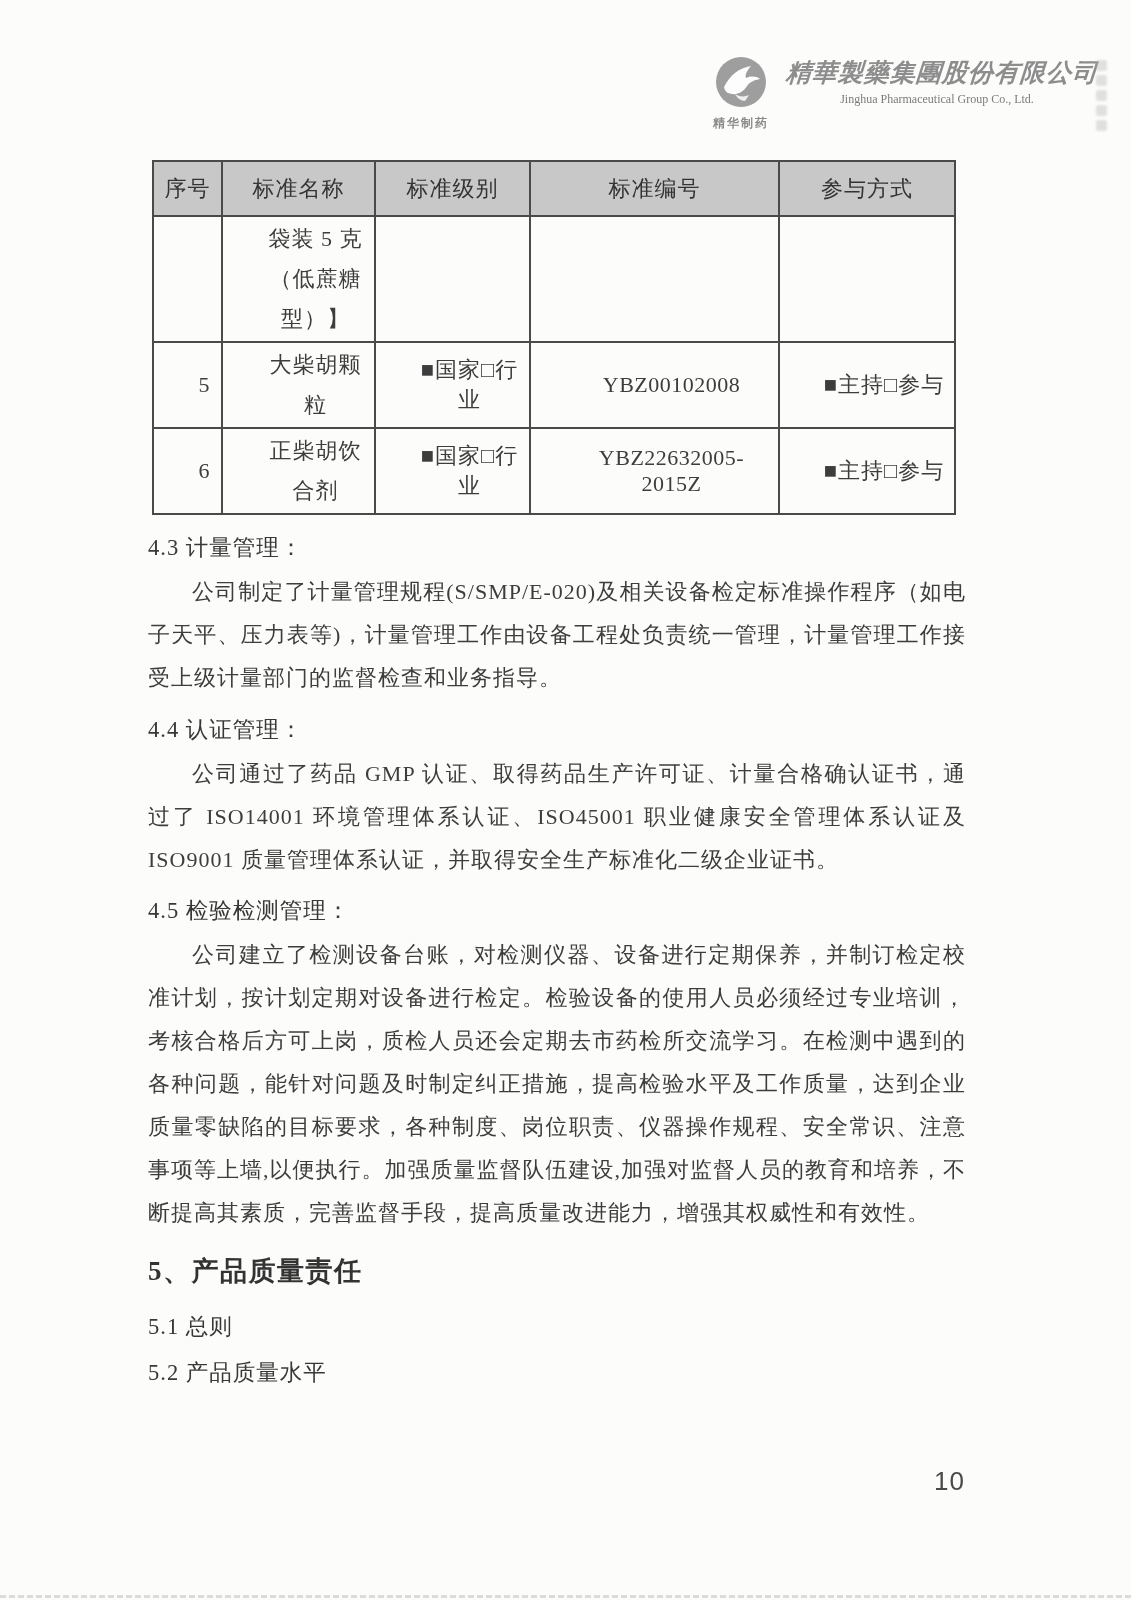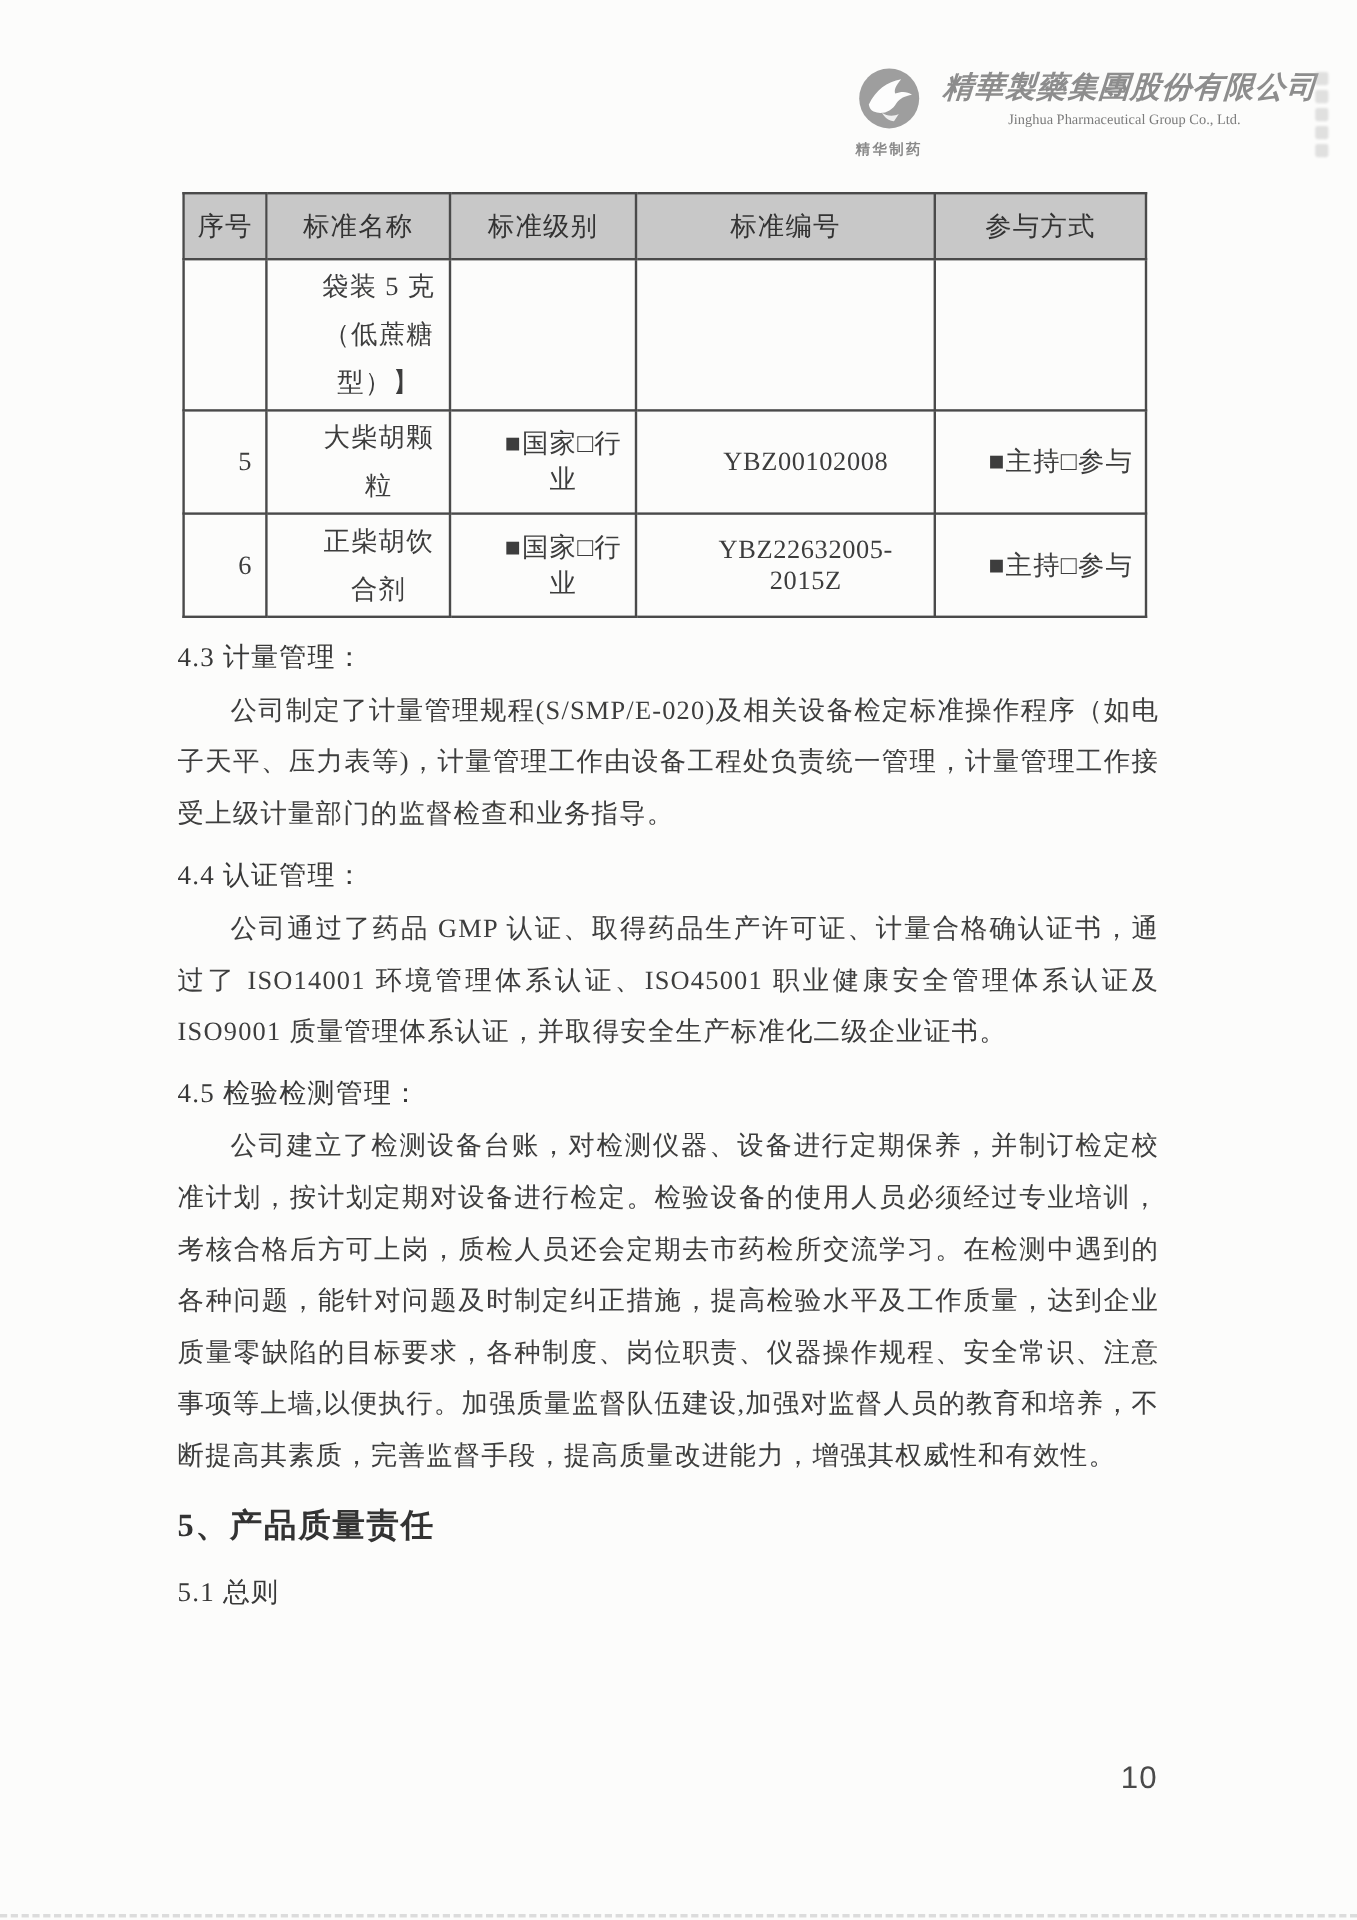--- a/index.html
+++ b/index.html
@@ -149,19 +149,20 @@
     <div class="h-sub mt44">4.4 认证管理：</div>
     <p class="body">公司通过了药品 GMP 认证、取得药品生产许可证、计量合格确认证书，通过了 ISO14001 环境管理体系认证、ISO45001 职业健康安全管理体系认证及 ISO9001 质量管理体系认证，并取得安全生产标准化二级企业证书。</p>
 
     <div class="h-sub mt45">4.5 检验检测管理：</div>
     <p class="body">公司建立了检测设备台账，对检测仪器、设备进行定期保养，并制订检定校准计划，按计划定期对设备进行检定。检验设备的使用人员必须经过专业培训，考核合格后方可上岗，质检人员还会定期去市药检所交流学习。在检测中遇到的各种问题，能针对问题及时制定纠正措施，提高检验水平及工作质量，达到企业质量零缺陷的目标要求，各种制度、岗位职责、仪器操作规程、安全常识、注意事项等上墙,以便执行。加强质量监督队伍建设,加强对监督人员的教育和培养，不断提高其素质，完善监督手段，提高质量改进能力，增强其权威性和有效性。</p>
 
     <div class="chapter">5、产品质量责任</div>
 
     <div class="h-sub mt51">5.1 总则</div>
 
+    <div class="h-sub mt52">5.2 产品质量水平</div>
 
   </div>
 
   <div class="page-number">10</div>
   <div class="bottom-artifact"></div>
 
 </div>
 
 </body></html>

